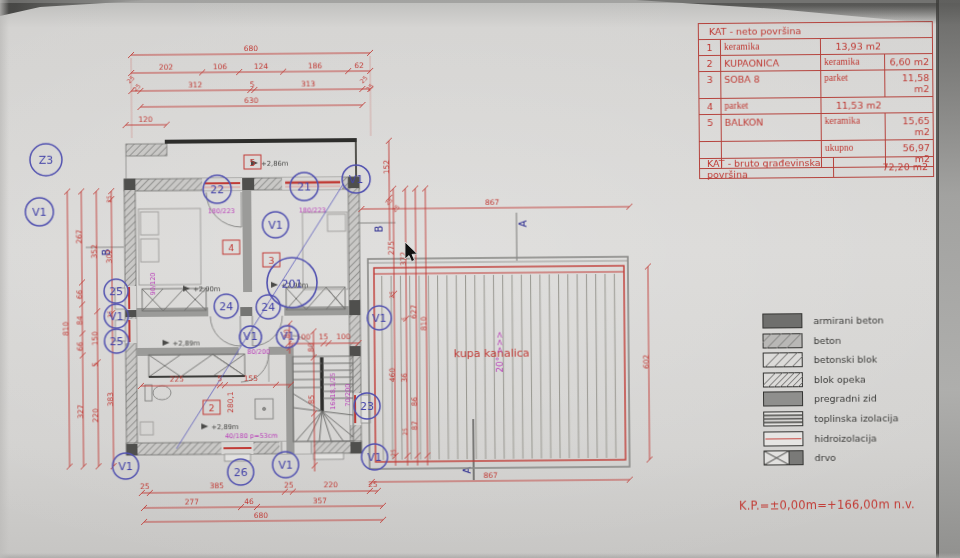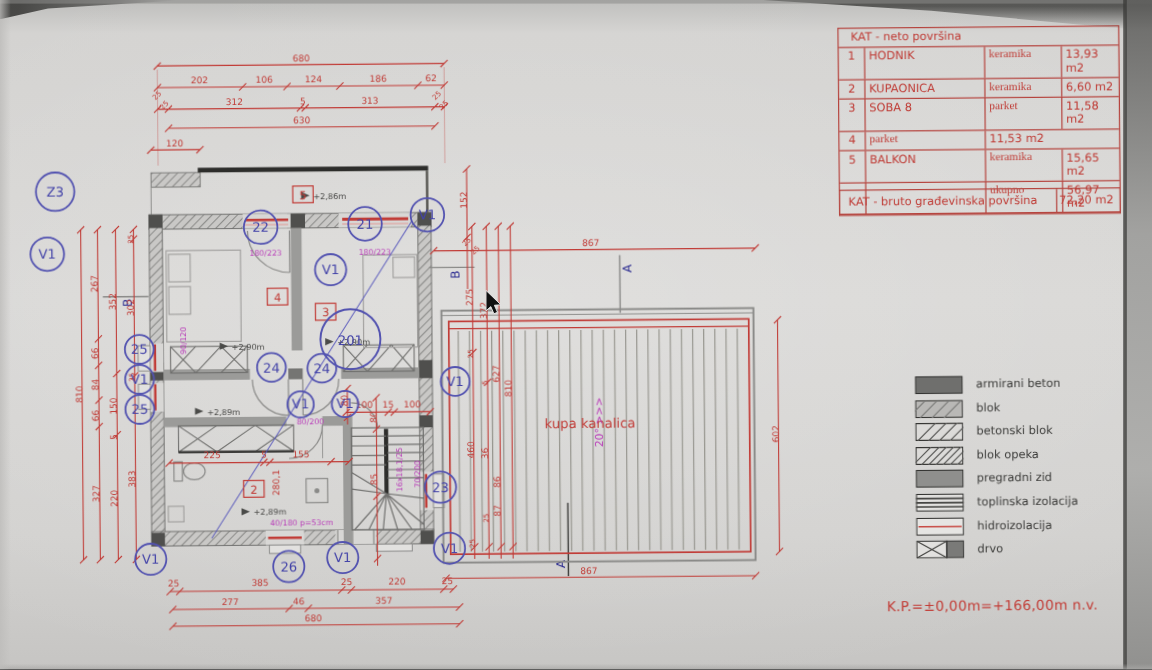--- a/index.html
+++ b/index.html
@@ -11,26 +11,26 @@
   .paper{position:absolute;inset:0;transform:rotate(-0.5deg);filter:blur(0.3px);}
   
   .area-table{position:absolute;left:700px;top:25px;width:233px;border:1.2px solid #b5433d;
     color:#bf3a34;font-size:9.5px;background:rgba(255,255,255,.05);}
   .at-title{padding:2px 0 2px 10px;font-size:9.5px;}
   .at-row{display:grid;grid-template-columns:21px 100px 64px 1fr;border-top:1px solid #b5433d;}
   .at-row>div{padding:2px 3px;min-height:10px;}
   .c-num{text-align:center;}
   .c-name{border-left:1px solid #b5433d;padding-left:6px;}
   .c-mat{border-left:1px solid #b5433d;padding-left:7px;font-family:Liberation Serif, serif;}
-  .c-area{border-left:1px solid #b5433d;text-align:left;padding-right:6px;}
+  .c-area{border-left:1px solid #b5433d;text-align:right;padding-right:6px;}
   
   .bruto-table{position:absolute;left:700px;top:160px;width:233px;height:19px;display:flex;
     border:1.2px solid #b5433d;color:#bf3a34;font-size:9.5px;align-items:center;}
   .bt-label{flex:1;padding-left:7px;}
-  .bt-value{width:47px;border-left:1px solid #b5433d;text-align:right;padding-right:5px;align-self:stretch;display:flex;align-items:center;justify-content:flex-end;}
+  .bt-value{width:47px;border-left:1px solid #b5433d;text-align:right;padding-right:5px;align-self:stretch;display:flex;align-items:center;justify-content:flex-end;padding-left:47px;}
   
   .legend{position:absolute;left:762px;top:316px;}
   .lg-item{display:flex;align-items:center;height:15px;margin-bottom:4.6px;}
   .lg-item svg{display:block;}
   .lg-label{margin-left:11px;font-size:9.5px;color:#3b3b39;}
   
   .footer-note{position:absolute;left:737px;top:501px;font-size:11.5px;color:#c23c36;letter-spacing:.2px;}
   
   .edge{position:absolute;pointer-events:none;}
   .corner-tl{left:0;top:0;width:160px;height:18px;background:linear-gradient(100deg,#3a3a38 10%,#6d6d6b 60%,rgba(109,109,107,0) 90%);
@@ -395,21 +395,20 @@
         <text class="circtxt" font-size="10" x="379" y="321">V1</text>
         <text class="circtxt" font-size="14" x="292" y="286">201</text>
       </g>
     </svg>
 
     
     <div class="area-table">
       <div class="at-title">KAT - neto površina</div>
       <div class="at-row">
         <div class="c-num">1</div>
-        <div class="c-name">HODNIK</div>
         <div class="c-mat">keramika</div>
         <div class="c-area">13,93 m2</div>
       </div>
       <div class="at-row">
         <div class="c-num">2</div>
         <div class="c-name">KUPAONICA</div>
         <div class="c-mat">keramika</div>
         <div class="c-area">6,60 m2</div>
       </div>
       <div class="at-row">
@@ -449,21 +448,21 @@
         <svg width="40" height="15">
             <rect x="0.5" y="0.5" width="39" height="14" fill="#6f6f6d" stroke="#333331"></rect>
           </svg>
         <span class="lg-label">armirani beton</span>
       </div>
       <div class="lg-item">
         <svg width="40" height="15">
             <rect x="0.5" y="0.5" width="39" height="14" fill="#b9b8b6" stroke="#333331"></rect>
             <path d="M4 15L19 0M14 15L29 0M24 15L39 0M-2 11L9 0" stroke="#7a7a78" stroke-width="1" fill="none"></path>
           </svg>
-        <span class="lg-label">blok</span>
+        <span class="lg-label">beton</span>
       </div>
       <div class="lg-item">
         <svg width="40" height="15">
             <rect x="0.5" y="0.5" width="39" height="14" fill="#dcdbd9" stroke="#333331"></rect>
             <path d="M2 15L17 0M11 15L26 0M20 15L35 0M29 15L44 0" stroke="#555553" stroke-width="0.9" fill="none"></path>
           </svg>
         <span class="lg-label">betonski blok</span>
       </div>
       <div class="lg-item">
         <svg width="40" height="15">

